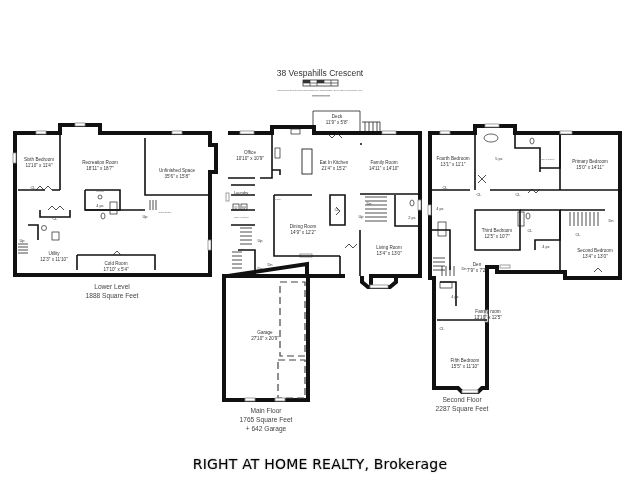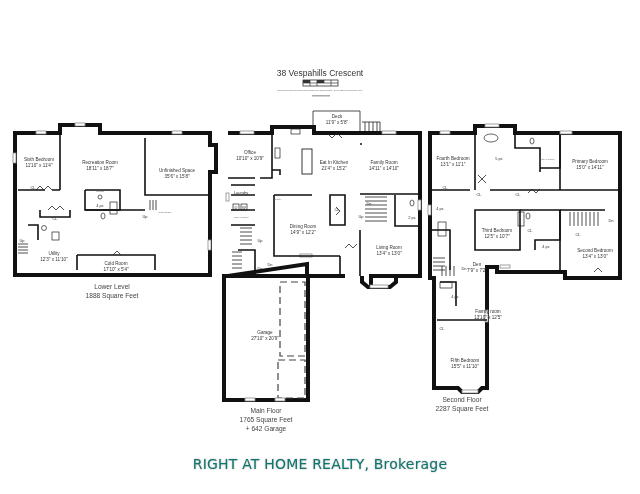--- a/index.html
+++ b/index.html
@@ -8,21 +8,21 @@
   .wall { fill: none; stroke: #111; stroke-width: 4; stroke-linejoin: miter; }
   .iwall { fill: none; stroke: #111; stroke-width: 1.6; }
   .thin { fill: none; stroke: #222; stroke-width: 0.8; }
   .dash { fill: none; stroke: #444; stroke-width: 1.2; stroke-dasharray: 7 4; }
   .win { fill: #fff; stroke: #888; stroke-width: 0.8; }
   .lbl { font-family: "Liberation Sans", sans-serif; font-size: 4.6px; fill: #333; text-anchor: middle; }
   .sm { font-family: "Liberation Sans", sans-serif; font-size: 4px; fill: #333; text-anchor: middle; }
   .cap { font-family: "Liberation Sans", sans-serif; font-size: 6.6px; fill: #444; text-anchor: middle; }
   .ttl { font-family: "Liberation Sans", sans-serif; font-size: 8.5px; fill: #333; text-anchor: middle; }
   .tiny { font-family: "Liberation Sans", sans-serif; font-size: 2.3px; fill: #666; text-anchor: middle; }
-  .wm { position: absolute; left: 0; width: 640px; top: 456px; text-align: center; font-family: "DejaVu Sans", sans-serif; font-size: 14px; letter-spacing: 0.2px; color: #0f766e; text-shadow: 0 0 2px #bdbdbd, 0 0 1px #c8c8c8; }
+  .wm { position: absolute; left: 0; width: 640px; top: 456px; text-align: center; font-family: "DejaVu Sans", sans-serif; font-size: 14px; letter-spacing: 0.2px; color: #000000; text-shadow: 0 0 2px #bdbdbd, 0 0 1px #c8c8c8; }
 </style>
 </head>
 <body>
 
 <svg id="plan" viewBox="0 0 640 494" xmlns="http://www.w3.org/2000/svg">
 
   <g>
     <text class="ttl" x="320" y="76">38 Vespahills Crescent</text>
     <g>
       <rect x="303" y="80" width="35" height="6" fill="#fff" stroke="#333" stroke-width="0.8"></rect>

